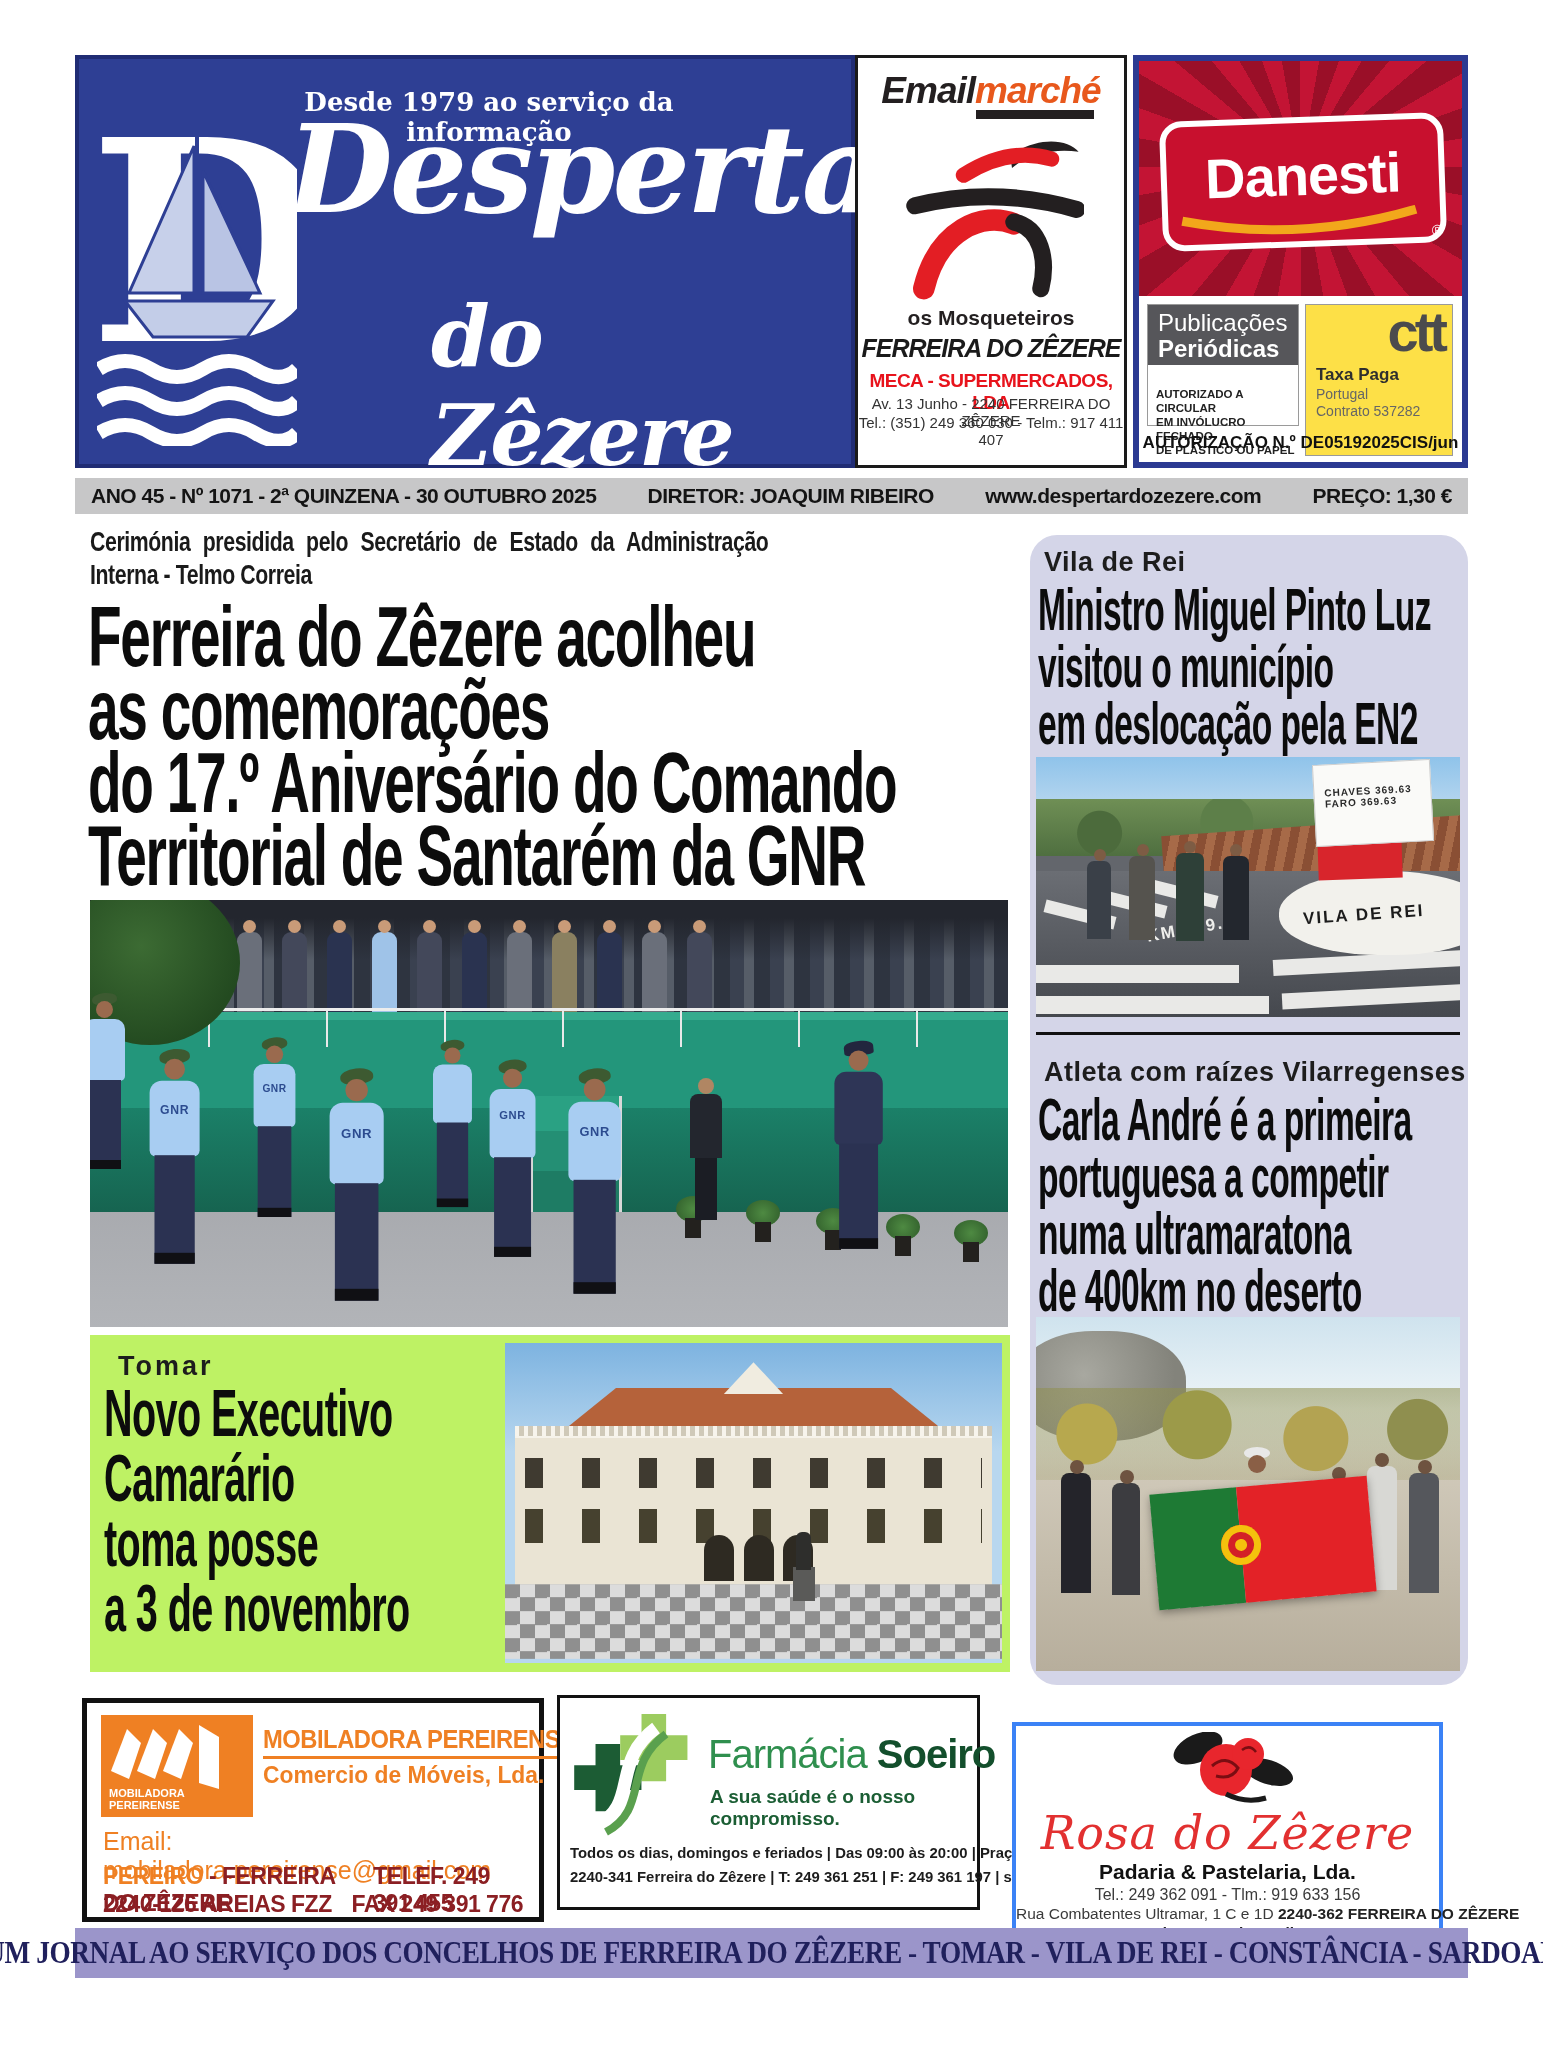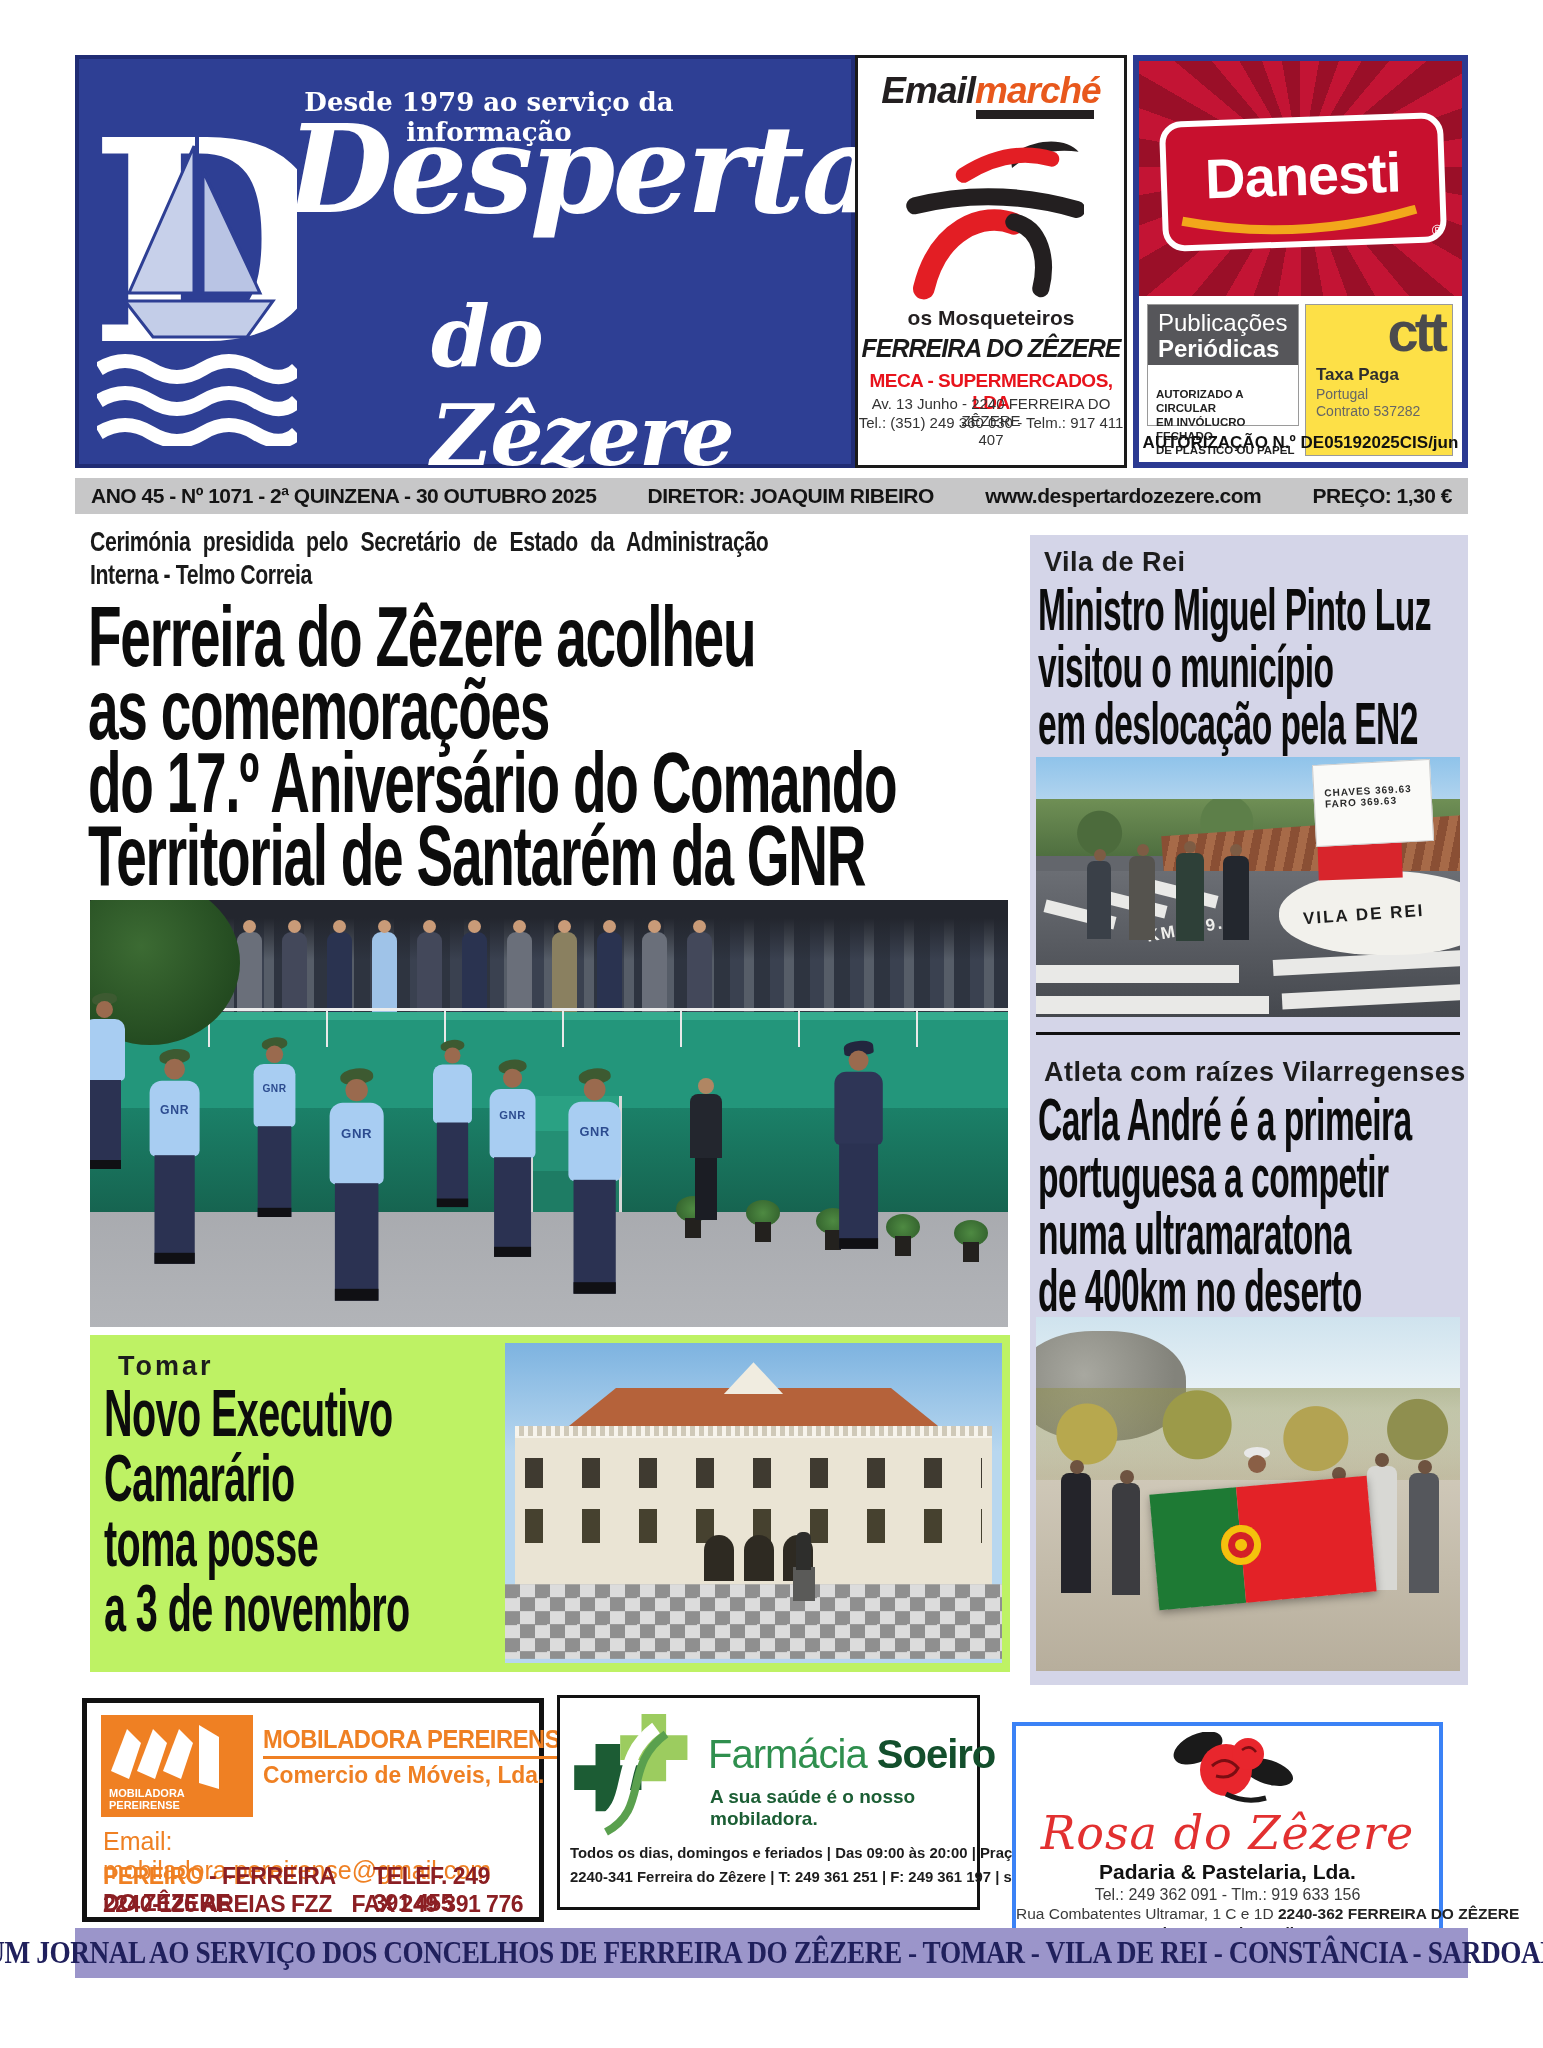--- a/index.html
+++ b/index.html
@@ -77,21 +77,21 @@
   .hl-lead{position:absolute;left:88px;top:600px;}
   .hl-lead div{font-weight:bold;font-size:86px;line-height:73px;color:#0c0c0c;white-space:nowrap;
                transform:scaleX(0.64);transform-origin:0 0;letter-spacing:-2px;}
   .kicker-sm{font-weight:bold;font-size:27px;color:#1d1d1d;letter-spacing:0.5px;}
   .hl-right div{font-weight:bold;font-size:60px;line-height:57px;color:#0c0c0c;white-space:nowrap;
                 transform:scaleX(0.56);transform-origin:0 0;letter-spacing:-1px;}
   .hl-tomar div{font-weight:bold;font-size:66px;line-height:65px;color:#0c0c0c;white-space:nowrap;
                 transform:scaleX(0.60);transform-origin:0 0;letter-spacing:-1px;}
 
   
-  .right-panel{position:absolute;left:1030px;top:535px;width:438px;height:1150px;background:#d4d5e8;}
+  .right-panel{position:absolute;left:1030px;top:535px;width:438px;height:1150px;background:#d4d5e8;border-radius:27px;}
   .tomar-panel{position:absolute;left:90px;top:1335px;width:920px;height:337px;background:#bef264;}
   .sep-line{position:absolute;left:6px;width:424px;height:3px;background:#111;}
 
   
   .photo-gnr{position:absolute;left:90px;top:900px;width:918px;height:427px;overflow:hidden;
              background:linear-gradient(180deg,#84868c 0%,#9fa1a6 45%,#b2b4b8 100%);}
   .gnr-crowd{position:absolute;left:0;top:0;width:100%;height:112px;
              background:linear-gradient(180deg,#23262e 0 18px,rgba(0,0,0,0) 60px),
              repeating-linear-gradient(90deg,#3a4150 0 14px,#565d68 14px 24px,#2e3440 24px 40px);}
   .gnr-officials{position:absolute;left:0;top:16px;width:100%;height:100px;display:flex;
@@ -577,21 +577,21 @@
     <svg class="far-logo" width="132" height="130" viewBox="0 0 132 130">
       <path d="M10 48 h26 v-26 h30 v26 h26 v30 h-26 v26 h-30 v-26 h-26 z" fill="#1c5c34" transform="translate(-4,18) scale(0.82)"></path>
       <path d="M10 48 h26 v-26 h30 v26 h26 v30 h-26 v26 h-30 v-26 h-26 z" fill="#9ccc5f" transform="translate(42,-12) scale(0.82)"></path>
       <path d="M26 118 C70 96 40 54 86 20" stroke="#ffffff" stroke-width="13" fill="none"></path>
       <path d="M36 124 C80 100 52 58 96 26" stroke="#5aa04e" stroke-width="8" fill="none"></path>
     </svg>
     <div class="far-name">
       <span class="n1">Farmácia</span>
       <span class="n2">Soeiro</span>
     </div>
-    <div class="far-tag">A sua saúde é o nosso mobiladora.</div>
+    <div class="far-tag">A sua saúde é o nosso compromisso.</div>
     <div class="far-l1">Todos os dias, domingos e feriados | Das 09:00 às 20:00 | Praça Dias Ferreira, 29</div>
     <div class="far-l2">2240-341 Ferreira do Zêzere | T: 249 361 251 | F: 249 361 197 | soeiro.fzz@farmalink.pt</div>
   </div>
 
   <div class="ad-rosa">
     <svg class="rosa-svg" width="140" height="78" viewBox="0 0 140 78">
       <ellipse cx="34" cy="16" rx="26" ry="14" fill="#1a1a1a" transform="rotate(-24 34 16)"></ellipse>
       <ellipse cx="104" cy="40" rx="26" ry="12" fill="#1a1a1a" transform="rotate(18 104 40)"></ellipse>
       <circle cx="62" cy="38" r="26" fill="#e8262d"></circle>
       <circle cx="84" cy="22" r="16" fill="#e8262d"></circle>

